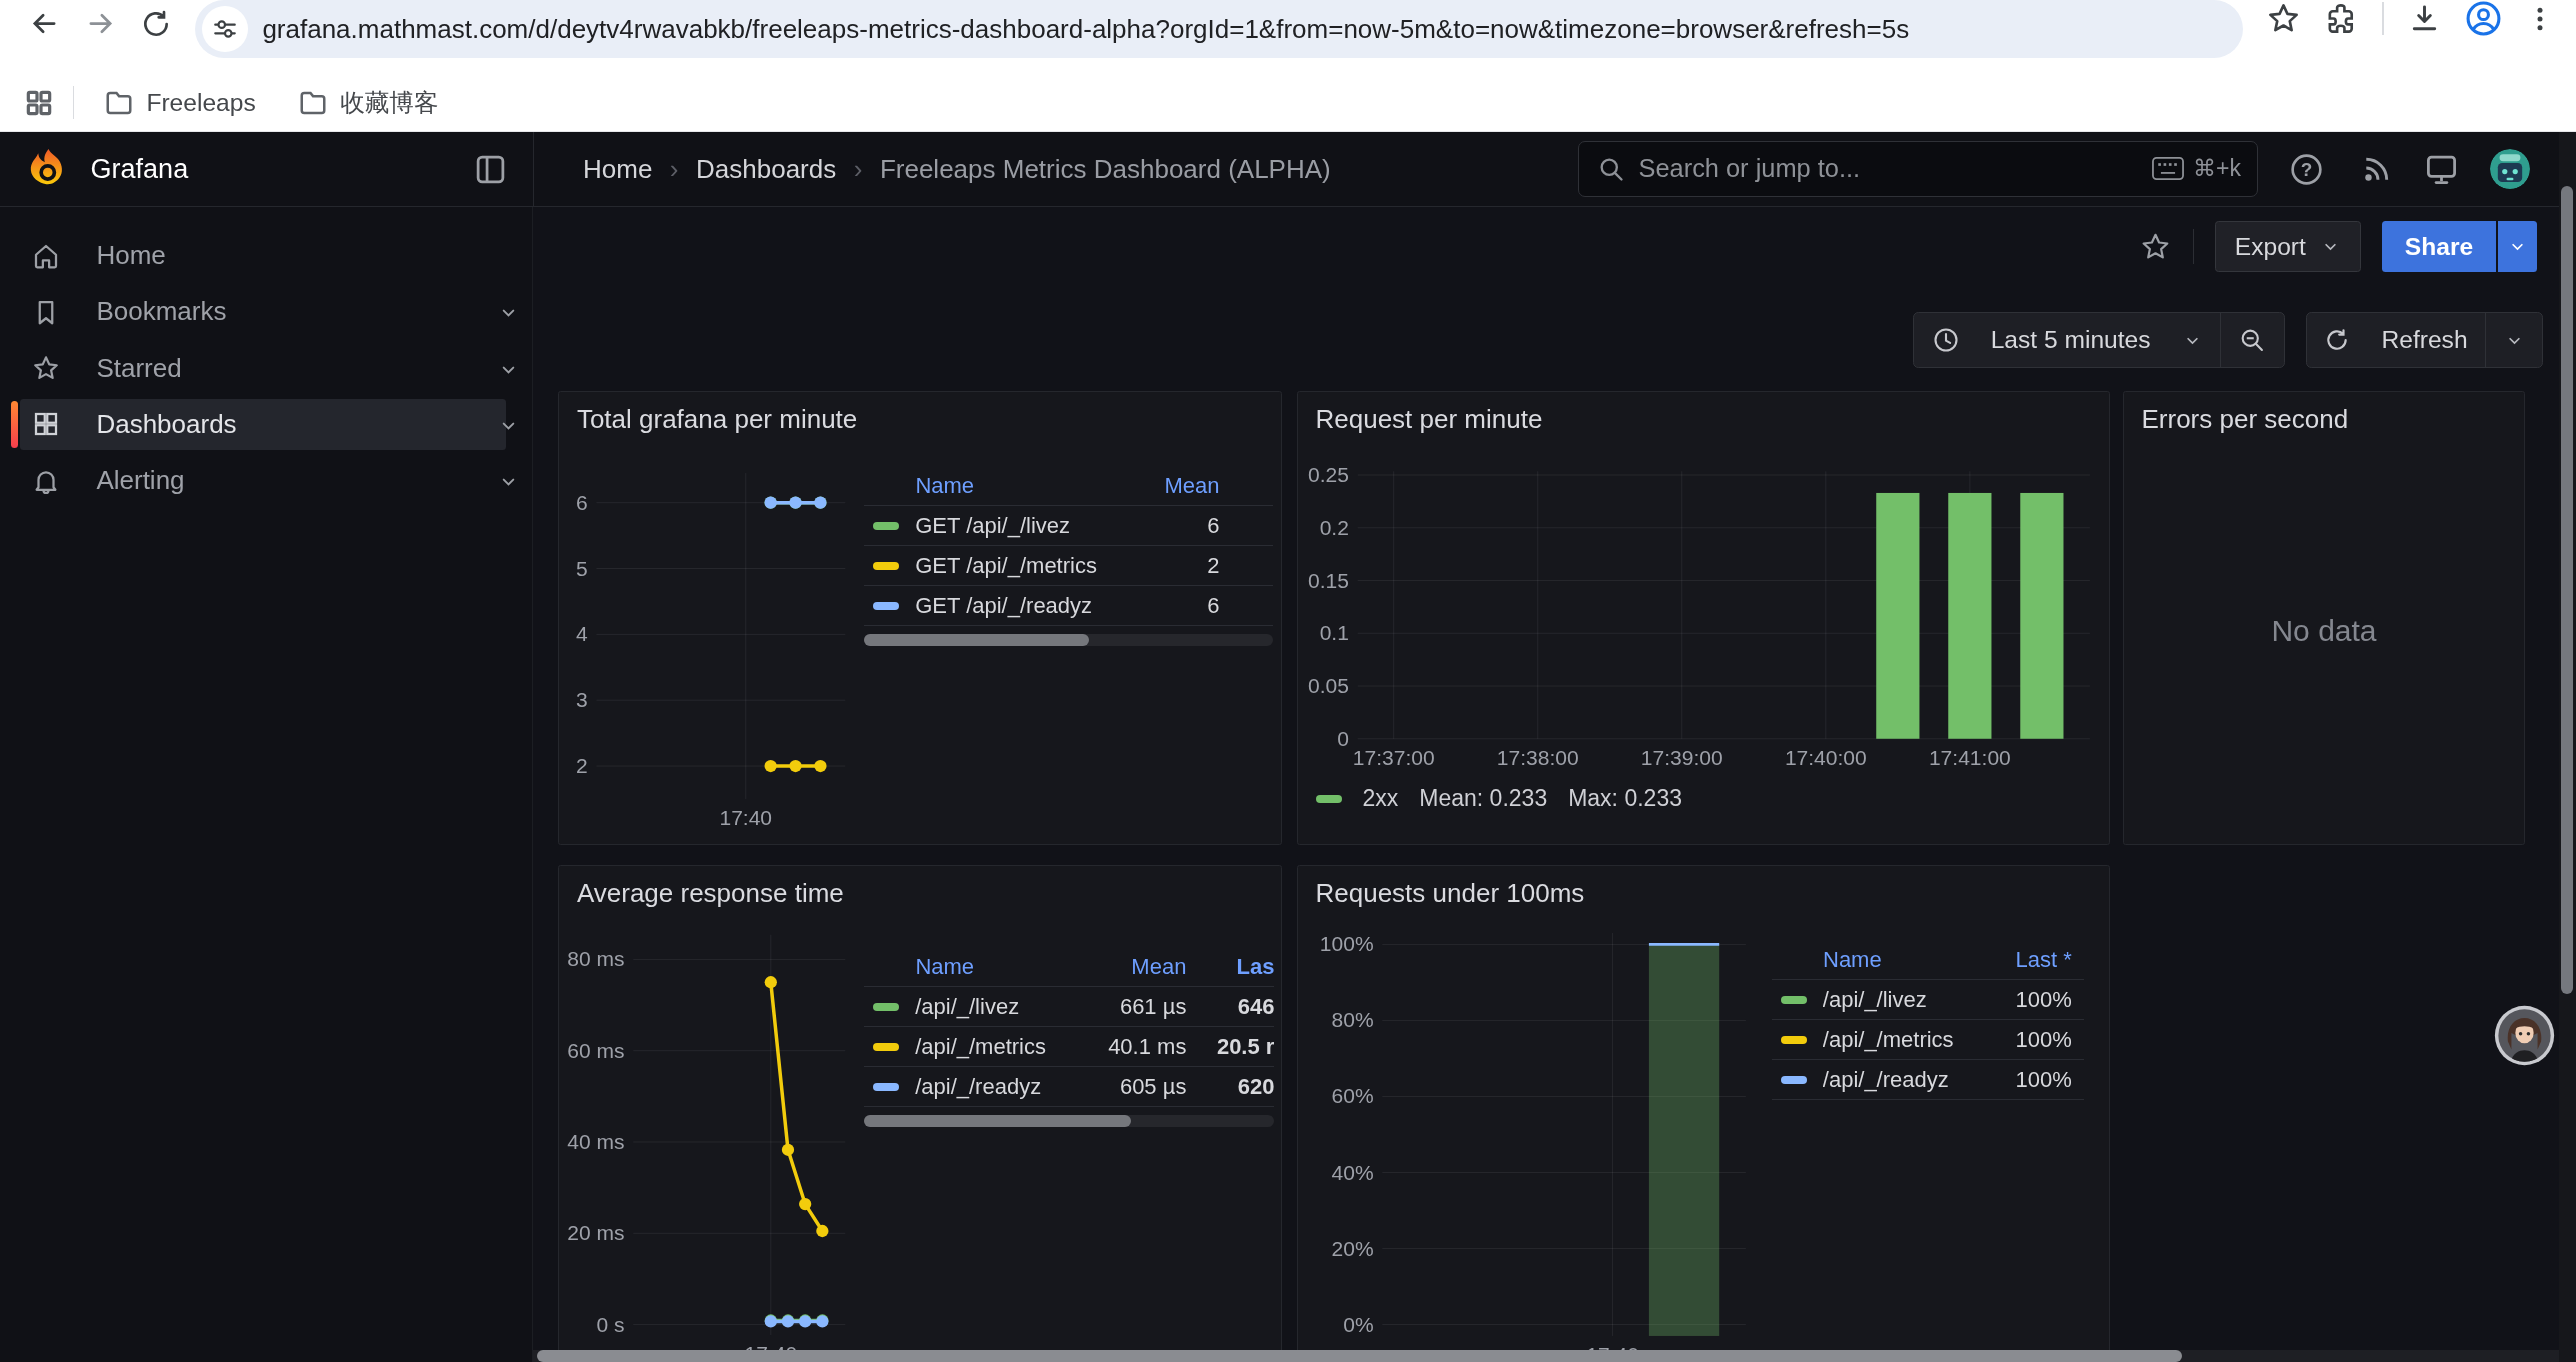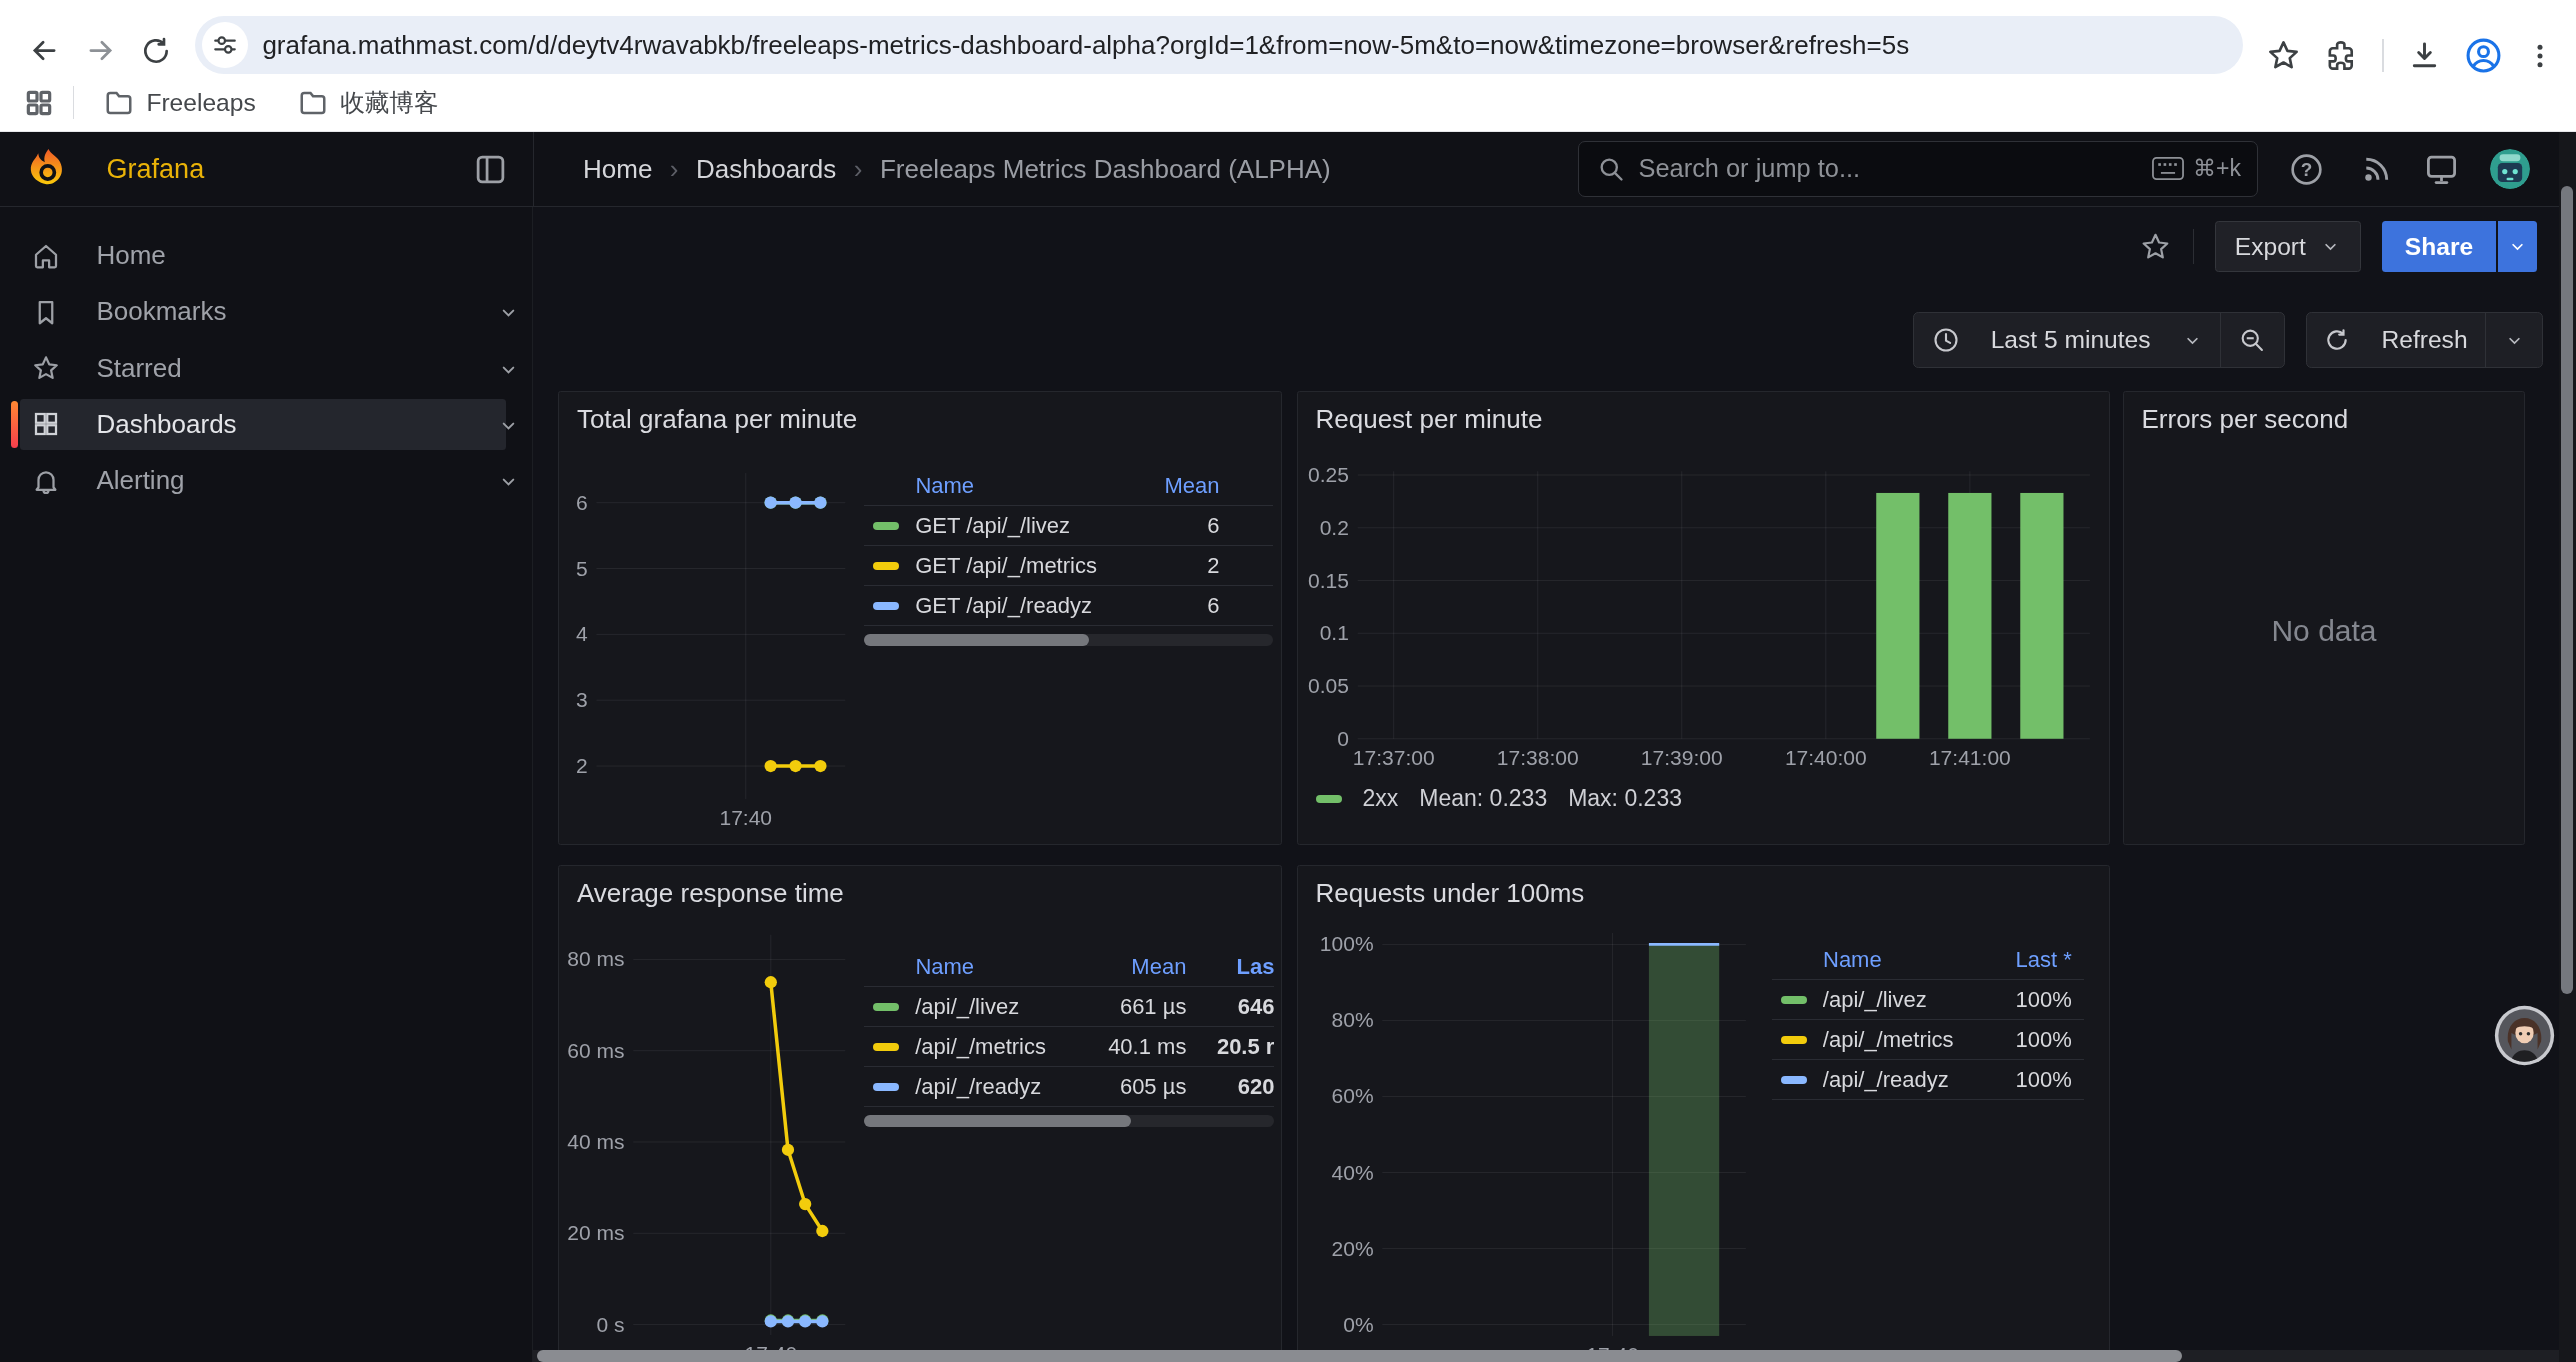--- a/index.html
+++ b/index.html
@@ -1,20 +1,20 @@
 <!DOCTYPE html>
 <html style="font-size:14px"><head>
 <meta charset="utf-8">
 <style>
   * { margin:0; padding:0; box-sizing:border-box; }
   html,body { width:2576px; height:1363px; overflow:hidden; background:#111218;
     font-family:"Liberation Sans", sans-serif; }
 
   
-  .browser-bar { height:74px; background:#ffffff; display:flex; align-items:flex-end;
+  .browser-bar { height:74px; background:#ffffff; display:flex; align-items:flex-start;
     padding:0 17.5px 0 21px; gap:8.8px; }
   .nav-btn { width:47px; height:47px; display:flex; align-items:center; justify-content:center;
     border-radius:50%; flex:0 0 auto; }
   .omnibox { flex:1; height:58px; background:#e9eef7; border-radius:29px; display:flex;
     align-items:center; padding:0 23px 0 7px; margin:0 14px 0 7px; min-width:0; }
   .site-chip { width:46px; height:46px; border-radius:50%; background:#ffffff; display:flex;
     align-items:center; justify-content:center; flex:0 0 auto; margin-right:14px; }
   .url-input { flex:1; border:none; outline:none; background:transparent; font-size:26px;
     color:#202124; font-family:"Liberation Sans", sans-serif; min-width:0; }
   .chrome-right { display:flex; align-items:center; gap:23px; flex:0 0 auto; padding-right:3.5px; }
@@ -24,21 +24,21 @@
     display:flex; align-items:center; padding-left:23px; gap:17.5px; }
   .bm-item { display:flex; align-items:center; gap:12.3px; font-size:24.6px; color:#45484c;
     padding:7px 12.3px; border-radius:7px; }
 
   
   .app { position:absolute; top:132px; left:0; right:0; bottom:0; background:#111218; }
   .topbar { position:absolute; top:0; left:0; right:0; height:75px; background:#101116;
     border-bottom:0.9px solid #25272d; }
   .topbar .vdiv { position:absolute; left:533px; top:0; bottom:0; width:0.9px; background:#25272d; }
   .brand { position:absolute; left:24.6px; top:0; height:75px; display:flex; align-items:center; gap:19px; }
-  .brand-name { font-size:27px; color:#eab308;margin-left:16px; }
+  .brand-name { font-size:27px; color:#ffffff; }
   .dock-toggle { position:absolute; left:472px; top:19px; width:37px; height:37px;
     display:flex; align-items:center; justify-content:center; }
   .breadcrumb { position:absolute; left:583px; top:0; height:75px; display:flex;
     align-items:center; gap:17.5px; font-size:26px; }
   .crumb { color:#d5d6da; } .crumb-sep { color:#5c5e66; } .crumb-last { color:#9a9da4; }
   .search-box { position:absolute; left:1578px; top:8.8px; width:680px; height:56px;
     background:#0b0c10; border:0.9px solid #2f3137; border-radius:7px; display:flex;
     align-items:center; padding:0 16px 0 17.5px; gap:14px; }
   .search-input { flex:1; background:transparent; border:none; outline:none; font-size:25.4px;
     color:#c7c8cd; font-family:"Liberation Sans", sans-serif; min-width:0; }

